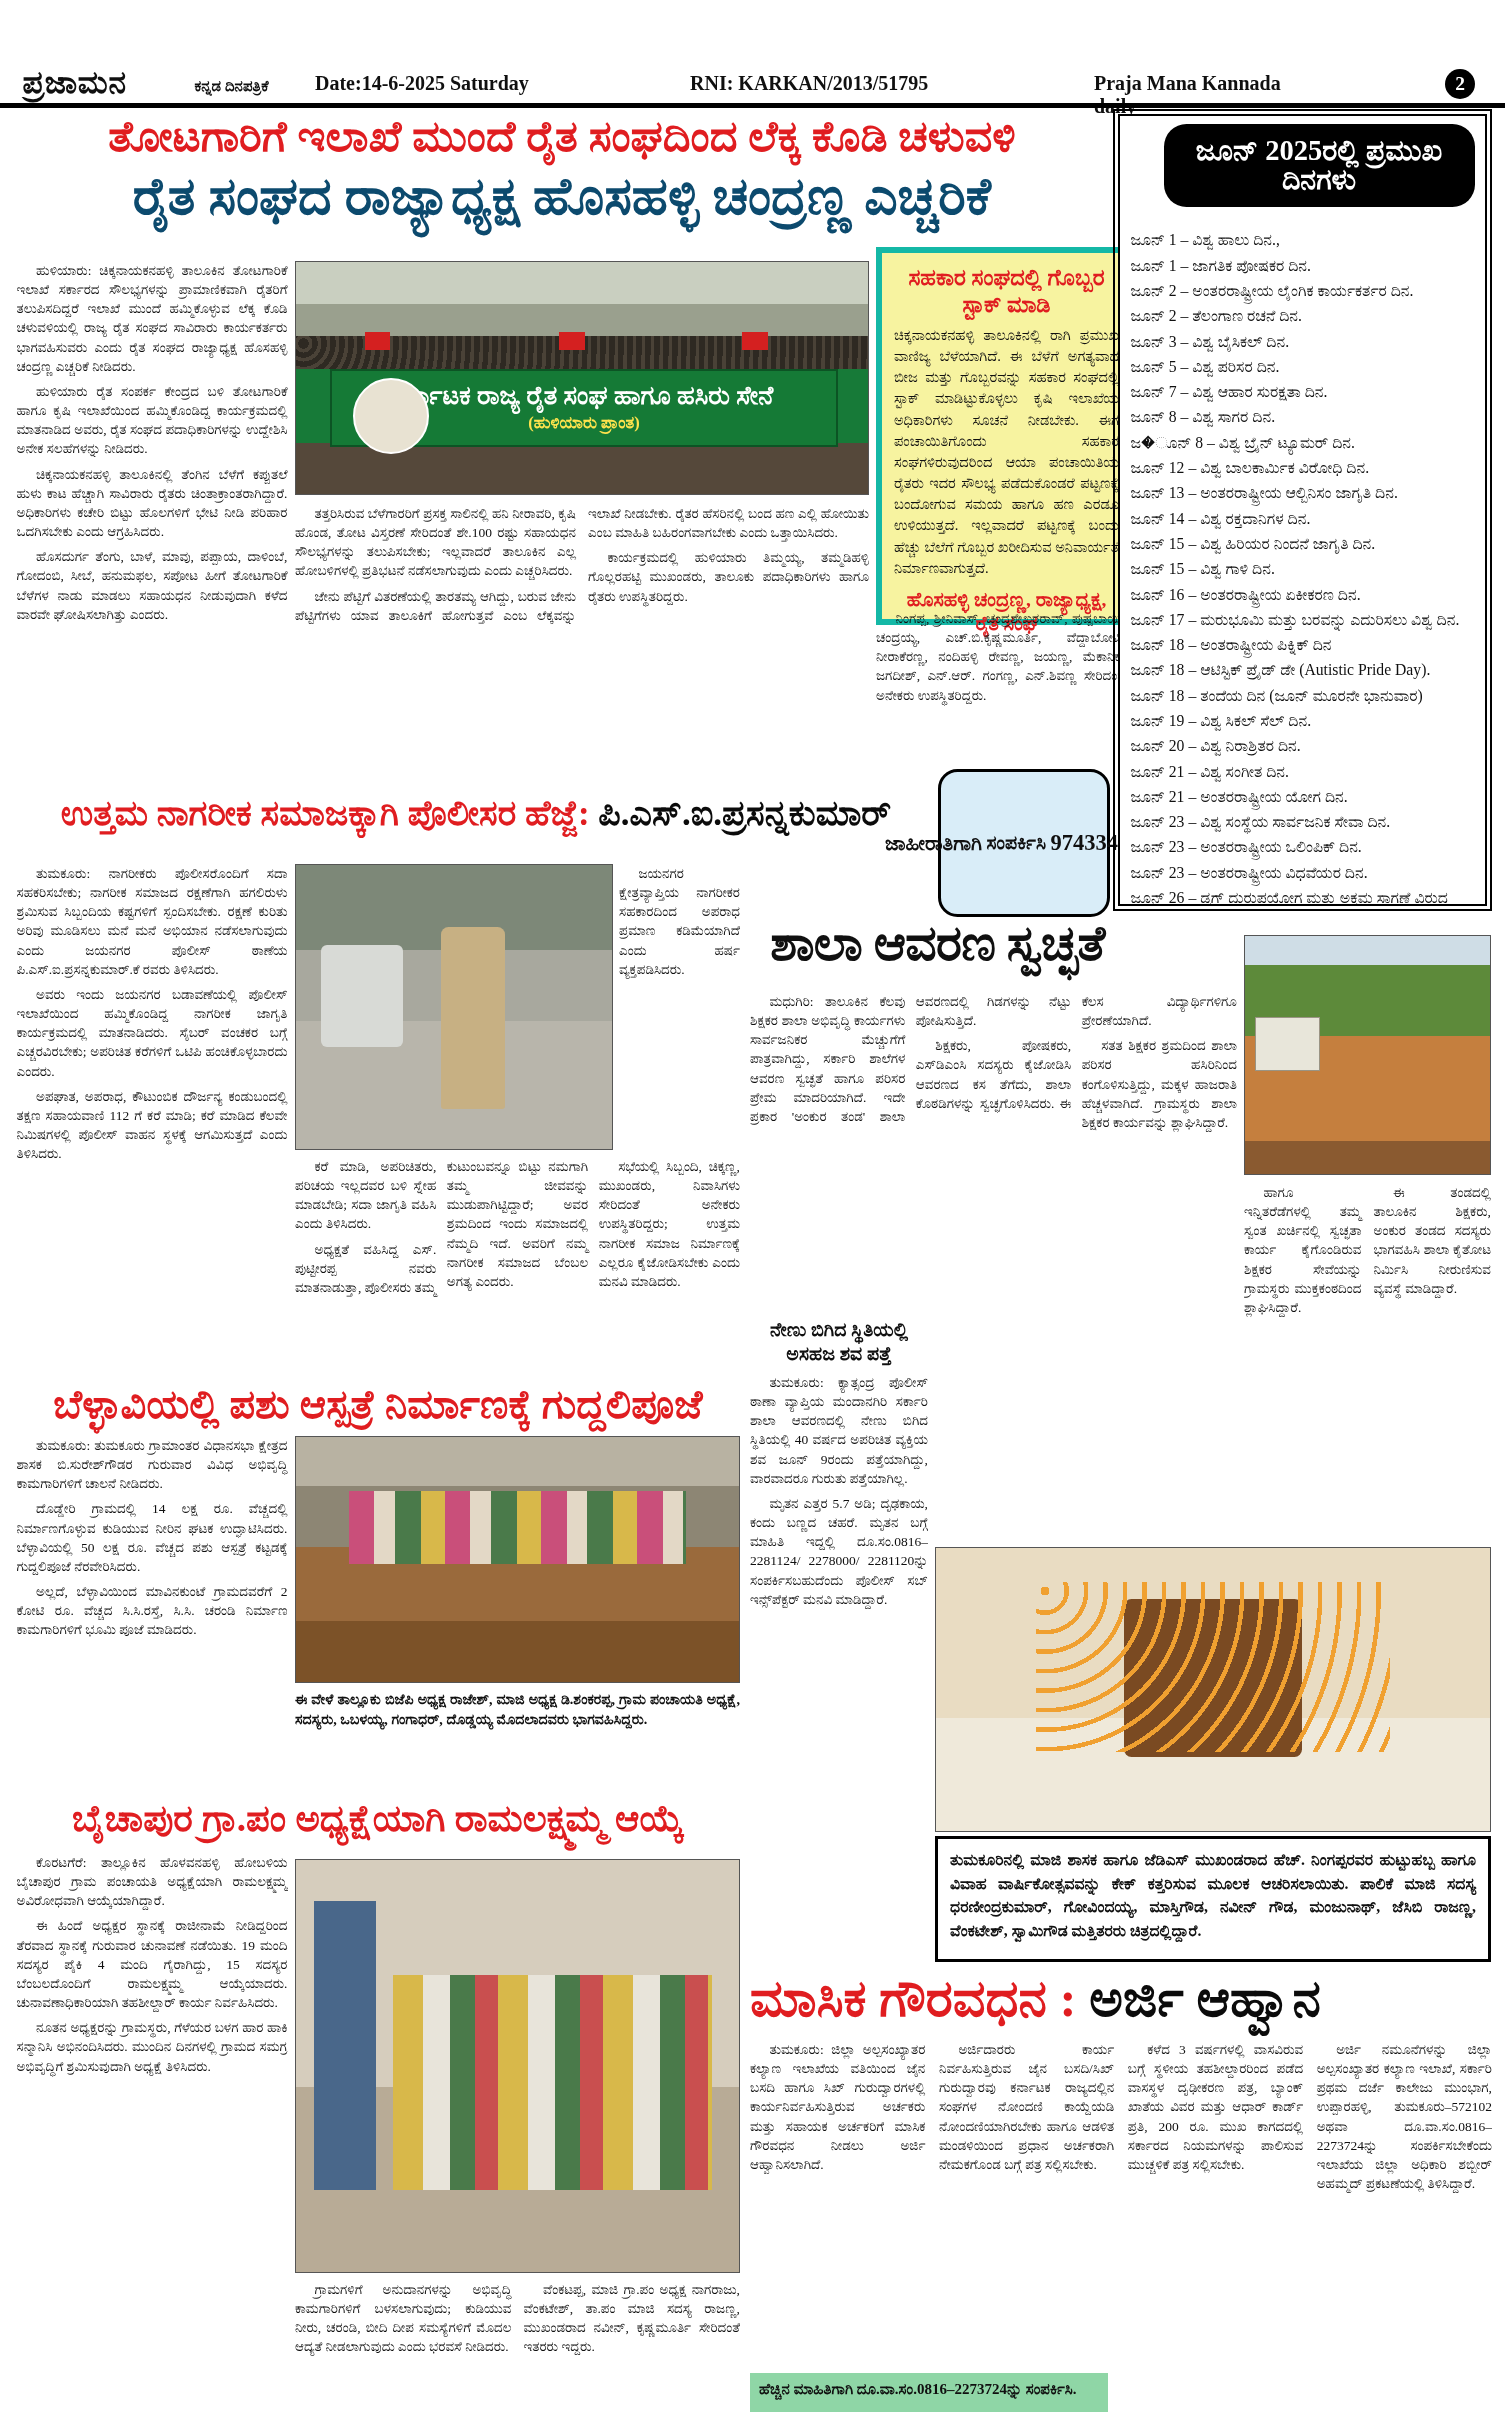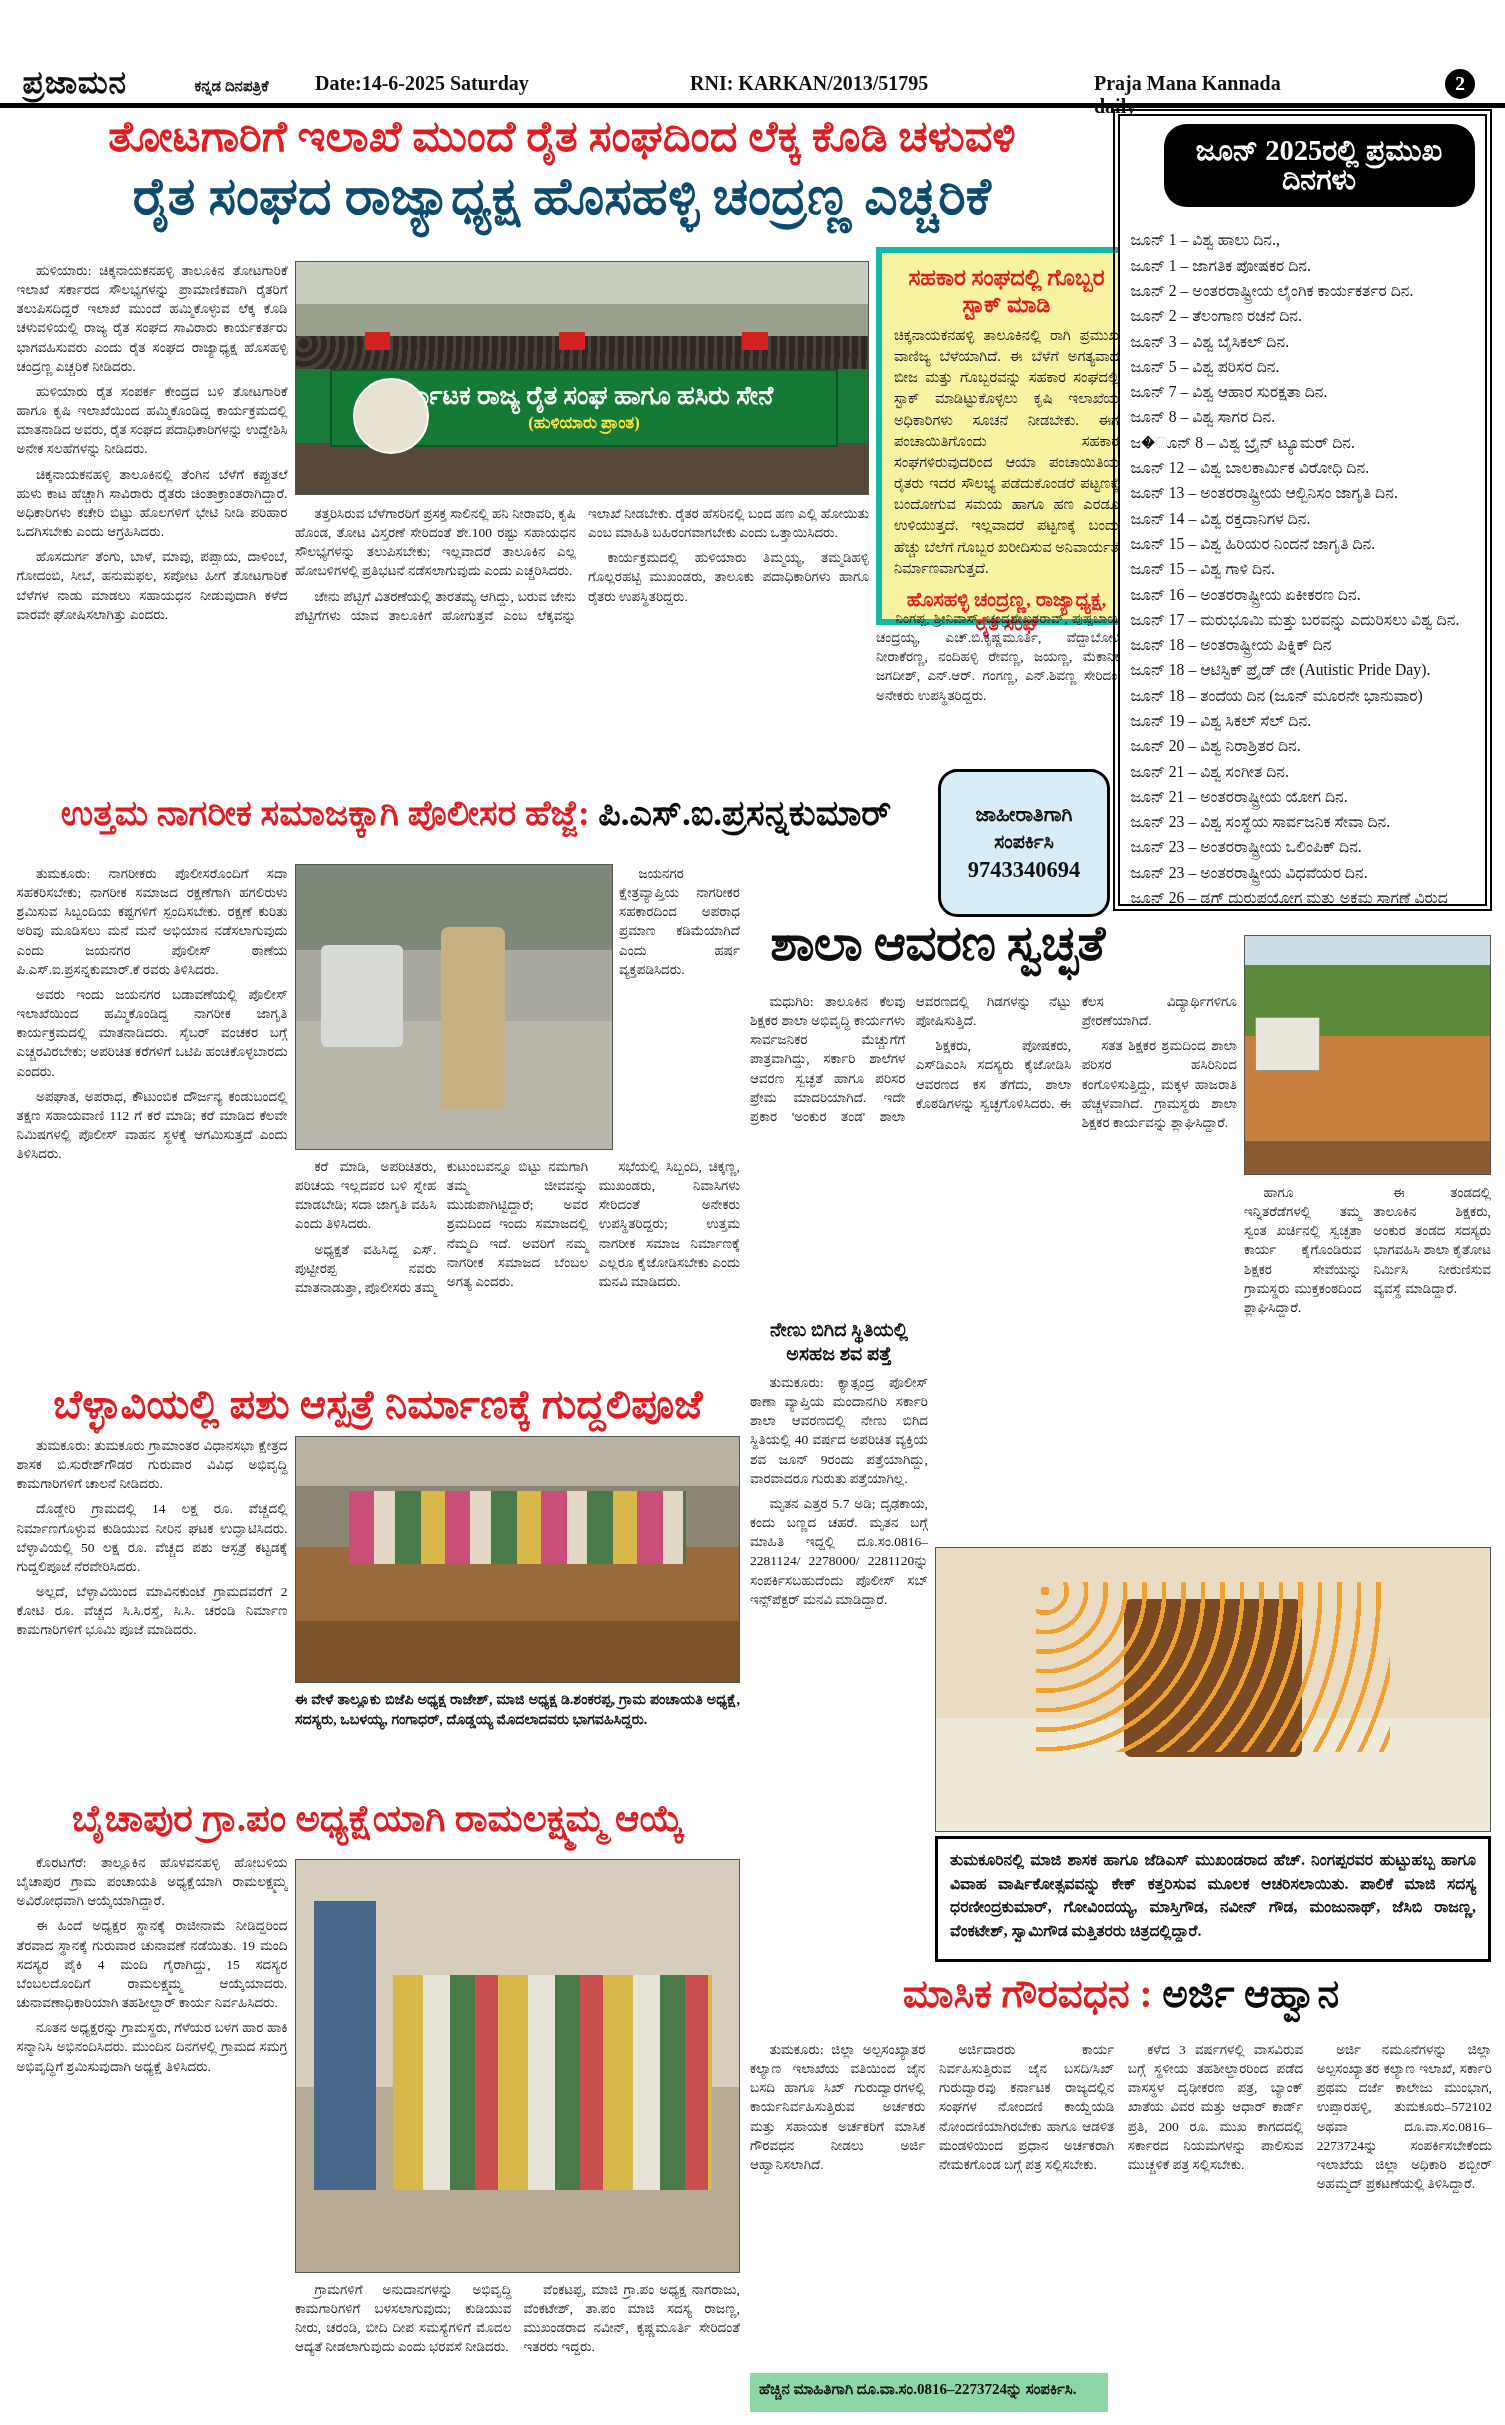--- a/index.html
+++ b/index.html
@@ -15,33 +15,33 @@
   .rule{background:#000;}
   
   .kicker{color:#e01d20;font-weight:bold;font-size:43px;text-align:center;line-height:1.05;}
   .head-xl{color:#0c4a6e;font-weight:bold;font-size:52px;text-align:center;line-height:1.0;}
   .head-red{color:#e01d20;font-weight:bold;}
   .head-blk{color:#0b0b0b;font-weight:bold;}
   .h-police{font-size:35px;text-align:center;line-height:1.05;}
   .h-school{font-size:49px;font-weight:bold;text-align:center;line-height:1.0;letter-spacing:-0.7px;}
   .h-vet{color:#e01d20;font-weight:bold;font-size:40px;text-align:center;line-height:1.0;}
   .h-gp{color:#e01d20;font-weight:bold;font-size:37px;text-align:center;line-height:1.0;}
-  .h-honor{font-size:39px;text-align:center;line-height:1.0;}
+  .h-honor{font-size:51px;line-height:1.0;}
   .subhead{font-weight:bold;font-size:19px;line-height:1.25;text-align:center;}
   
   .cols p,.para p{margin:0 0 6px 0;text-indent:19.5px;text-align:justify;
           font-size:13.5px;line-height:1.42;word-break:break-word;}
   .caption p{font-size:14.2px;line-height:1.4;text-align:justify;margin:0 0 4.5px 0;font-weight:bold;text-indent:0;}
   
   .stock-box{background:#f7f3a0;border:6px solid #14b8a6;padding:10.5px 12px;}
   .stock-title{color:#e01d20;font-weight:bold;font-size:22.5px;text-align:center;line-height:1.2;}
   .stock-body{font-size:14.6px;line-height:1.45;text-align:justify;margin-top:7.5px;}
   .stock-sig{color:#e01d20;font-weight:bold;font-size:19.5px;text-align:center;margin-top:9px;line-height:1.25;}
   .ad-box{background:#d9edf8;border:3px solid #000;border-radius:19.5px;
-          display:flex;flex-direction:column;align-items:center;justify-content:center;gap:4.5px;}
+          display:flex;flex-direction:row;align-items:center;justify-content:center;gap:4.5px;}
   .ad-box div{font-weight:bold;}
   .june-box{border:2.2px solid #000;outline:2.2px double #000;outline-offset:3px;background:#fff;padding:7.5px 10.5px 4.5px 10.5px;box-sizing:border-box;}
   .june-title{background:#000;color:#fff;border-radius:22.5px;font-weight:bold;font-size:28.5px;
               text-align:center;padding:12px 4.5px;line-height:1.05;margin-left:33px;}
   .june-list{margin-top:23px;}
   .june-list div{font-size:15.7px;line-height:1.3;margin-bottom:4.9px;}
   .cap-box{border:3px solid #000;background:#fff;padding:9px 12px;box-sizing:border-box;}
   .cap-box p{font-size:15.7px;line-height:1.5;text-align:justify;margin:0;font-weight:bold;text-indent:0;}
   .green-note{background:#8fd6a6;padding:6px 9px;font-weight:bold;font-size:15px;line-height:1.35;text-align:justify;}
   

